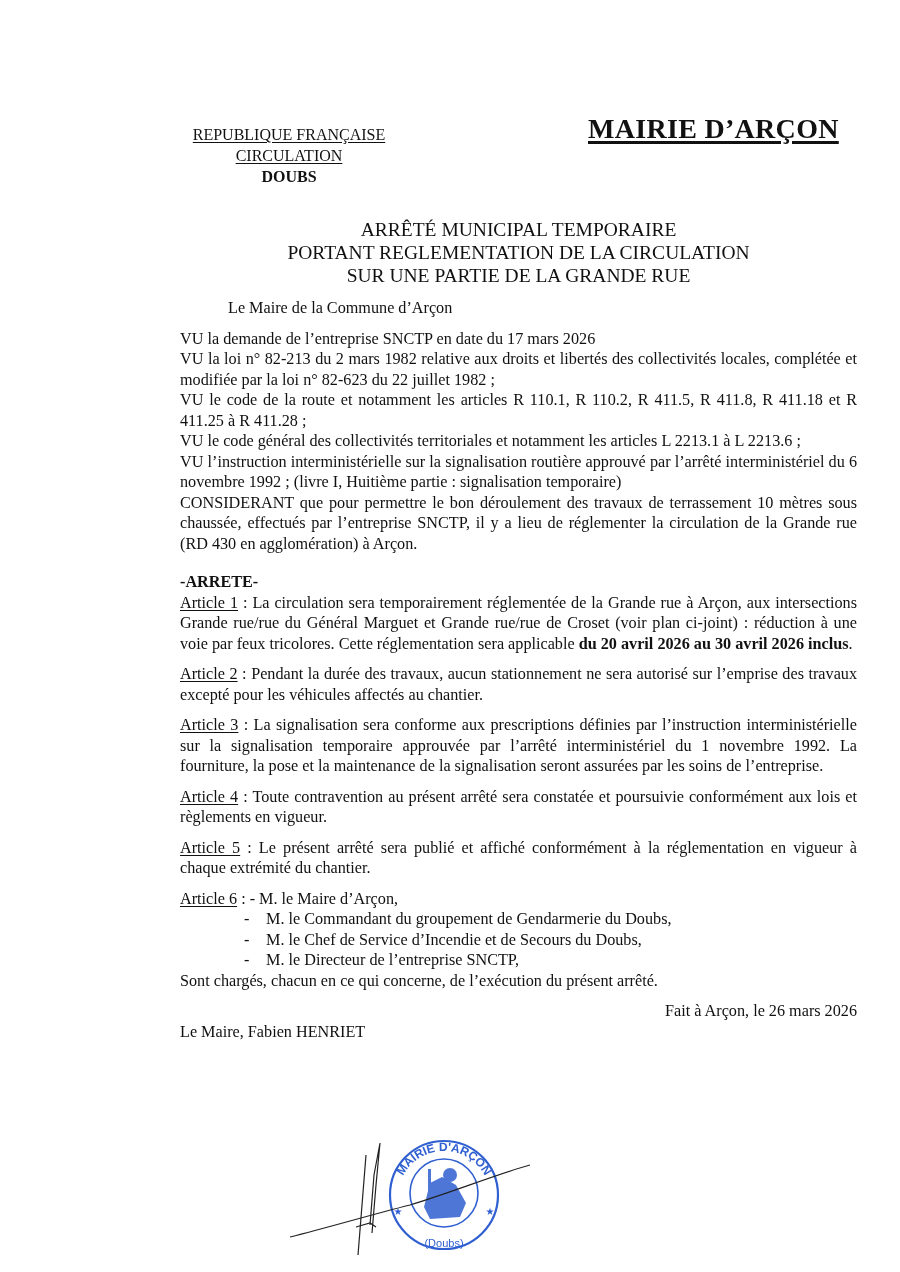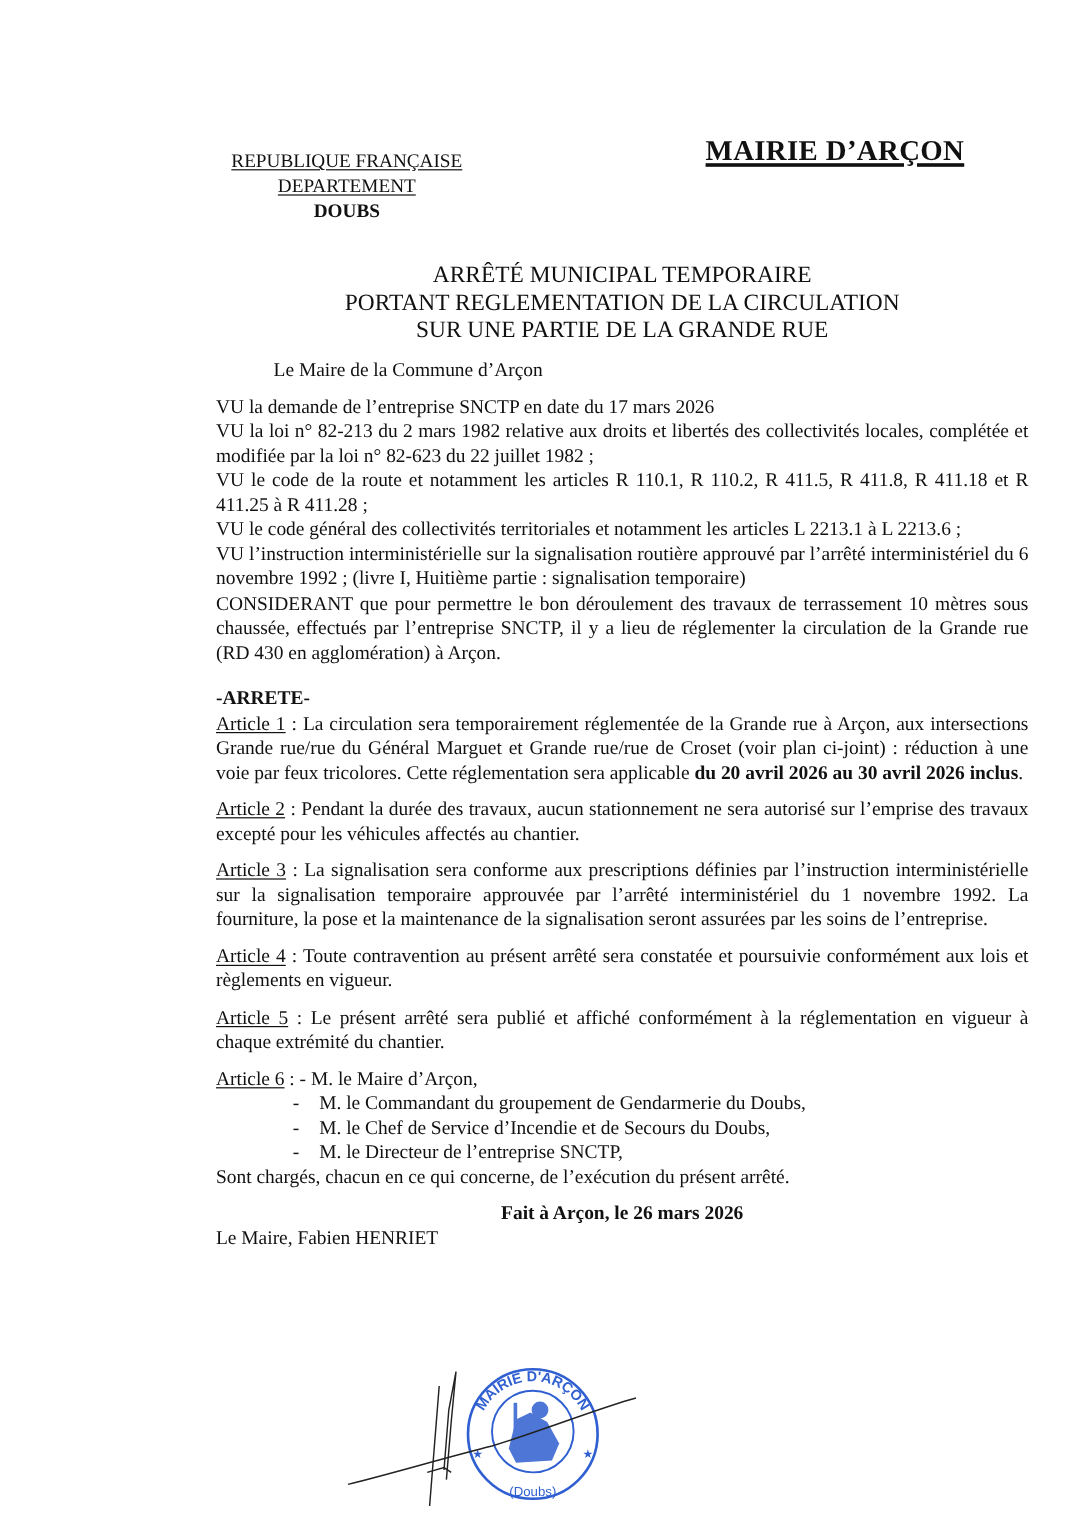--- a/index.html
+++ b/index.html
@@ -12,21 +12,21 @@
 
     .hdr-left {
       position: absolute; left: 180px; top: 124px; width: 218px;
       text-align: center; font-size: 16px; line-height: 21px;
     }
     .hdr-left .u { text-decoration: underline; text-underline-offset: 2px; }
     .hdr-left .b { font-weight: bold; }
 
     .hdr-right {
       position: absolute; left: 588px; top: 113px;
-      font-size: 24px; font-weight: bold; letter-spacing: 0.3px;
+      font-size: 28px; font-weight: bold; letter-spacing: 0.3px;
       text-decoration: underline; text-decoration-thickness: 3px; text-underline-offset: 3px;
     }
 
     .title {
       position: absolute; left: 180px; top: 218px; width: 677px;
       text-align: center; font-weight: normal; font-size: 19.5px; line-height: 23px;
     }
 
     .body {
       position: absolute; left: 180px; top: 298px; width: 677px;
@@ -35,33 +35,33 @@
     .body p { margin: 0; }
     .maire { padding-left: 48px; margin-bottom: 10px !important; }
     .vu { }
     .arrete-h { text-align: left; font-weight: bold; margin-top: 18px !important; }
     .art { margin-top: 10px !important; }
     .art-label { text-decoration: underline; text-underline-offset: 2px; }
     .bold { font-weight: bold; }
     .dist { margin: 0; padding: 0; list-style: none; }
     .dist li { padding-left: 64px; }
     .dist li .dash { display: inline-block; width: 22px; }
-    .fait { margin-top: 10px !important; text-align: center; font-weight: bold; }
+    .fait { margin-top: 10px !important; text-align: right; }
 
     .stamp-area { position: absolute; left: 270px; top: 1125px; width: 290px; height: 130px; }
     .stamp-area svg { width: 290px; height: 130px; }
   </style>
 </head>
 <body>
 
 <div class="page">
 
   <div class="hdr-left">
     <div class="u">REPUBLIQUE FRANÇAISE</div>
-    <div class="u">DEPARTEMENT</div>
+    <div class="u">CIRCULATION</div>
     <div class="b">DOUBS</div>
   </div>
 
   <div class="hdr-right">MAIRIE D’ARÇON</div>
 
   <div class="title">
     <div>ARRÊTÉ MUNICIPAL TEMPORAIRE</div>
     <div>PORTANT REGLEMENTATION DE LA CIRCULATION</div>
     <div>SUR UNE PARTIE DE LA GRANDE RUE</div>
   </div>

